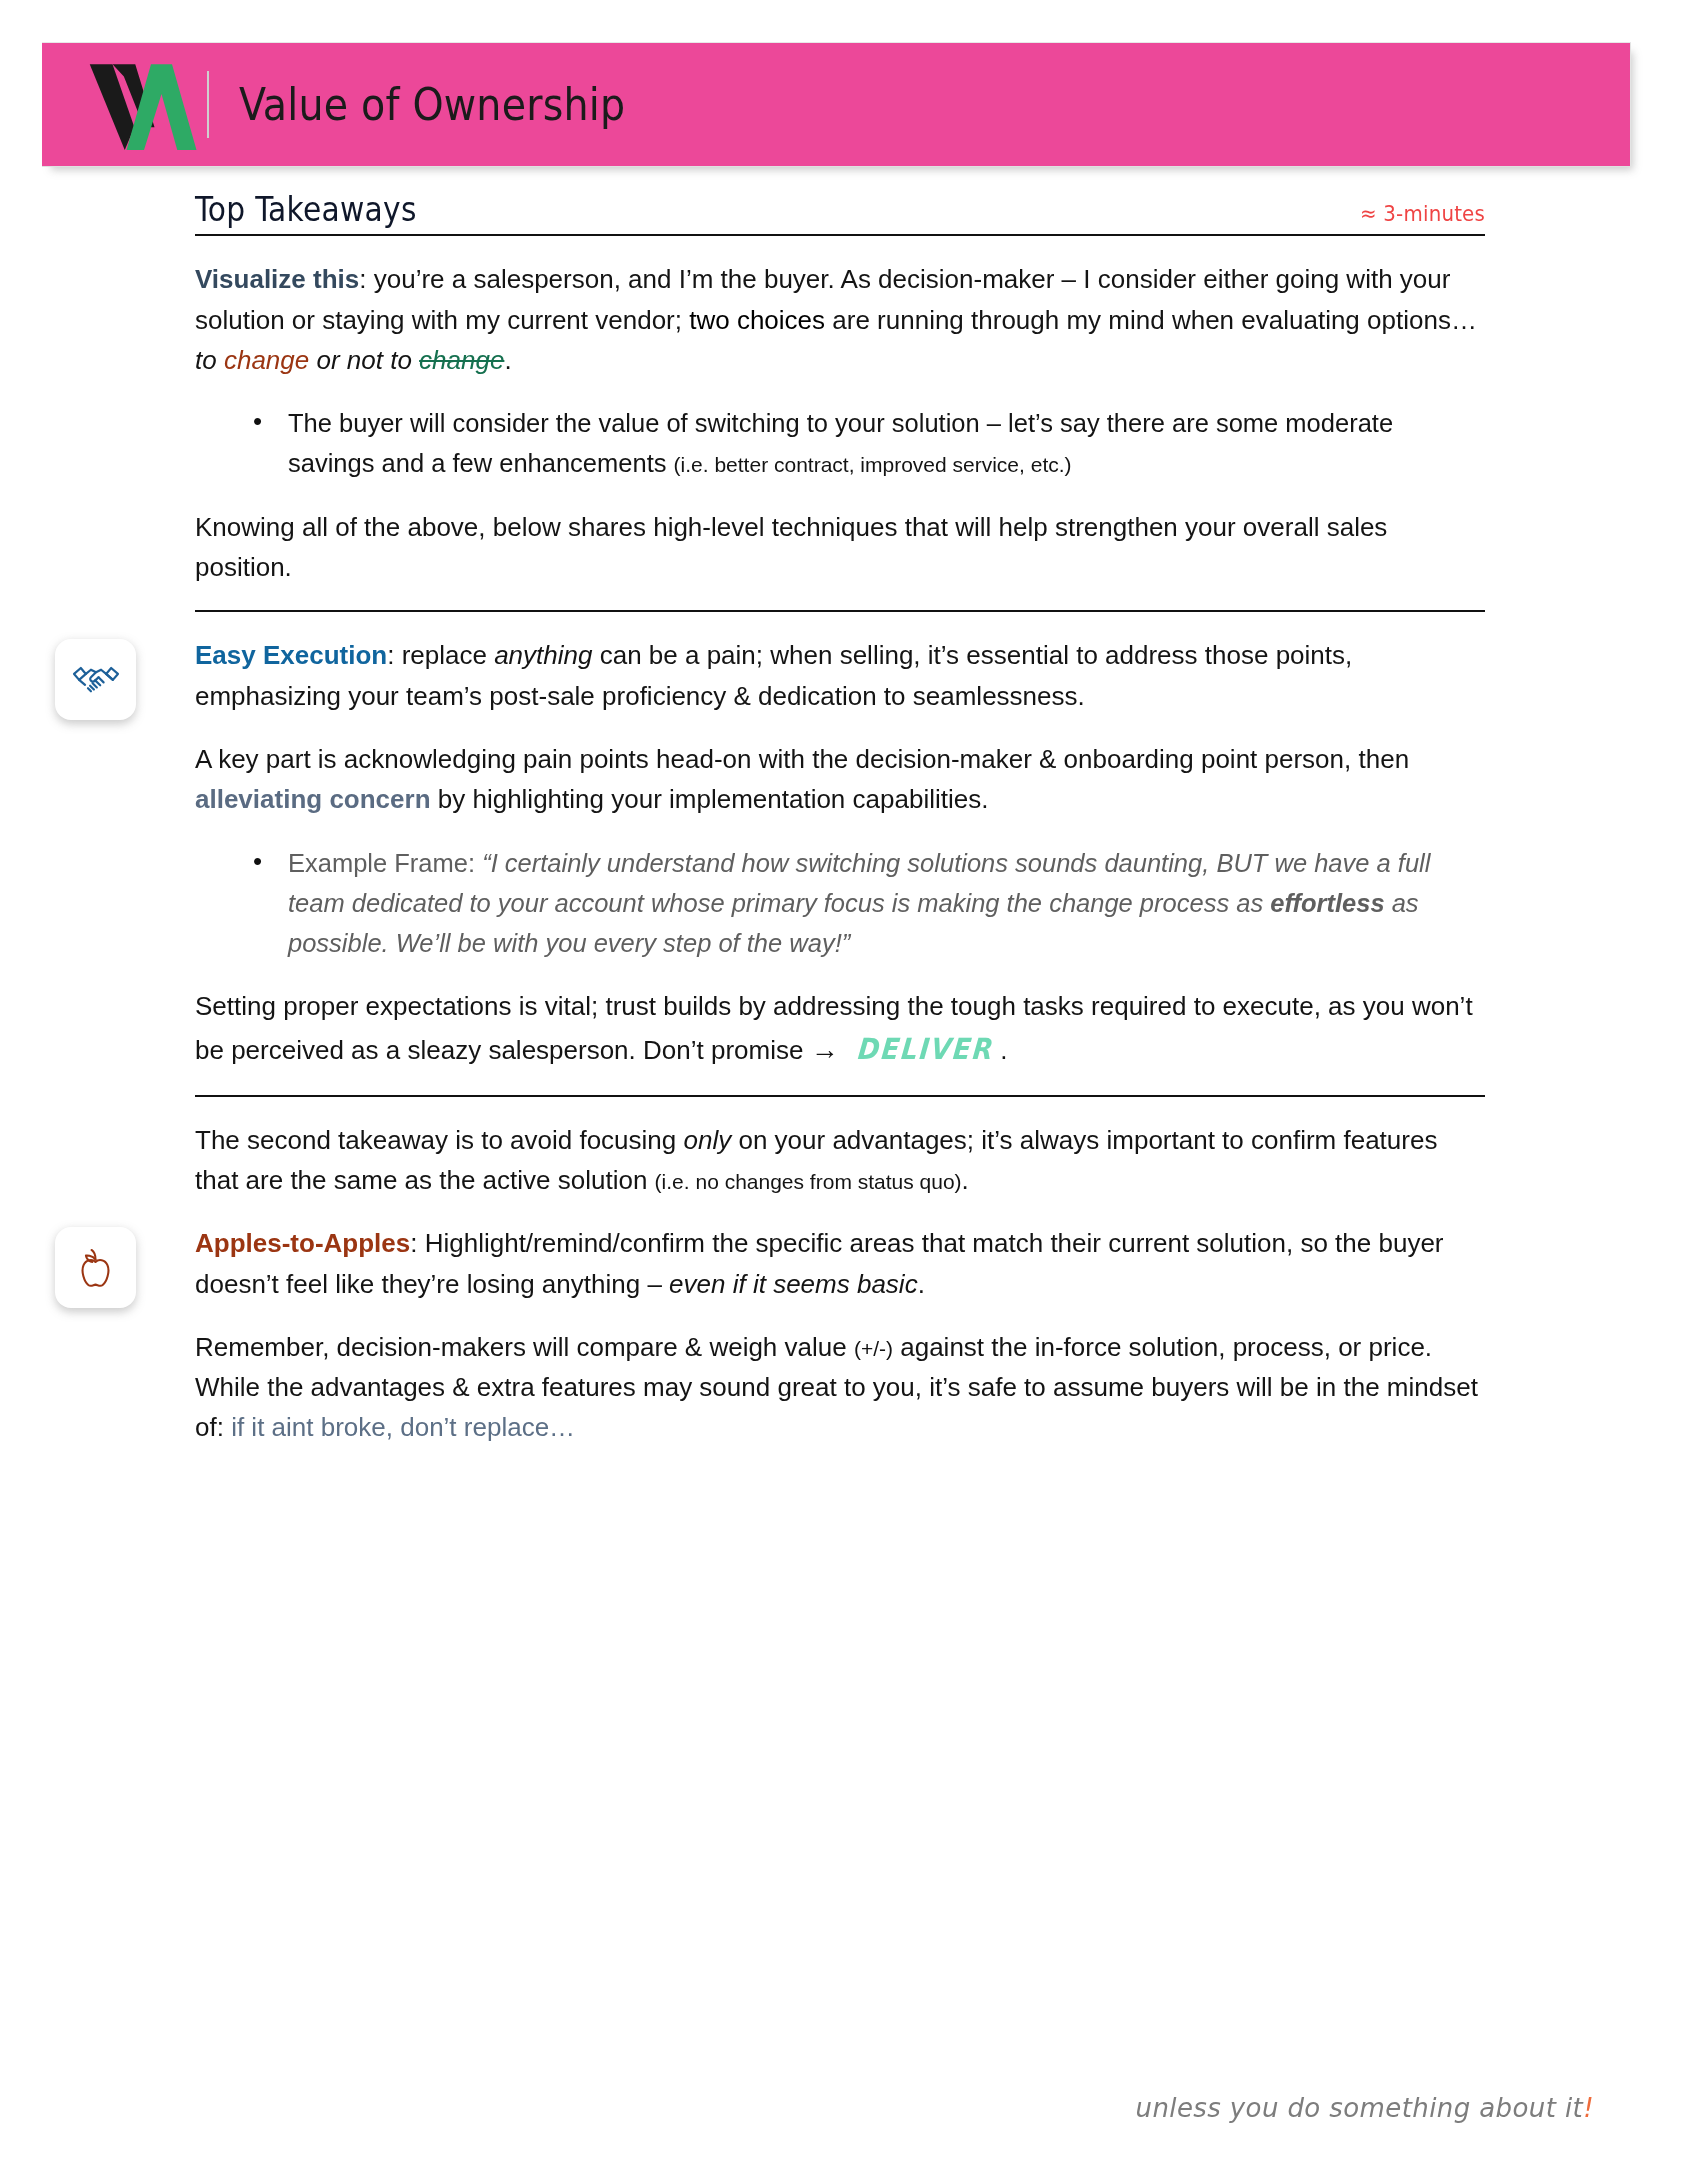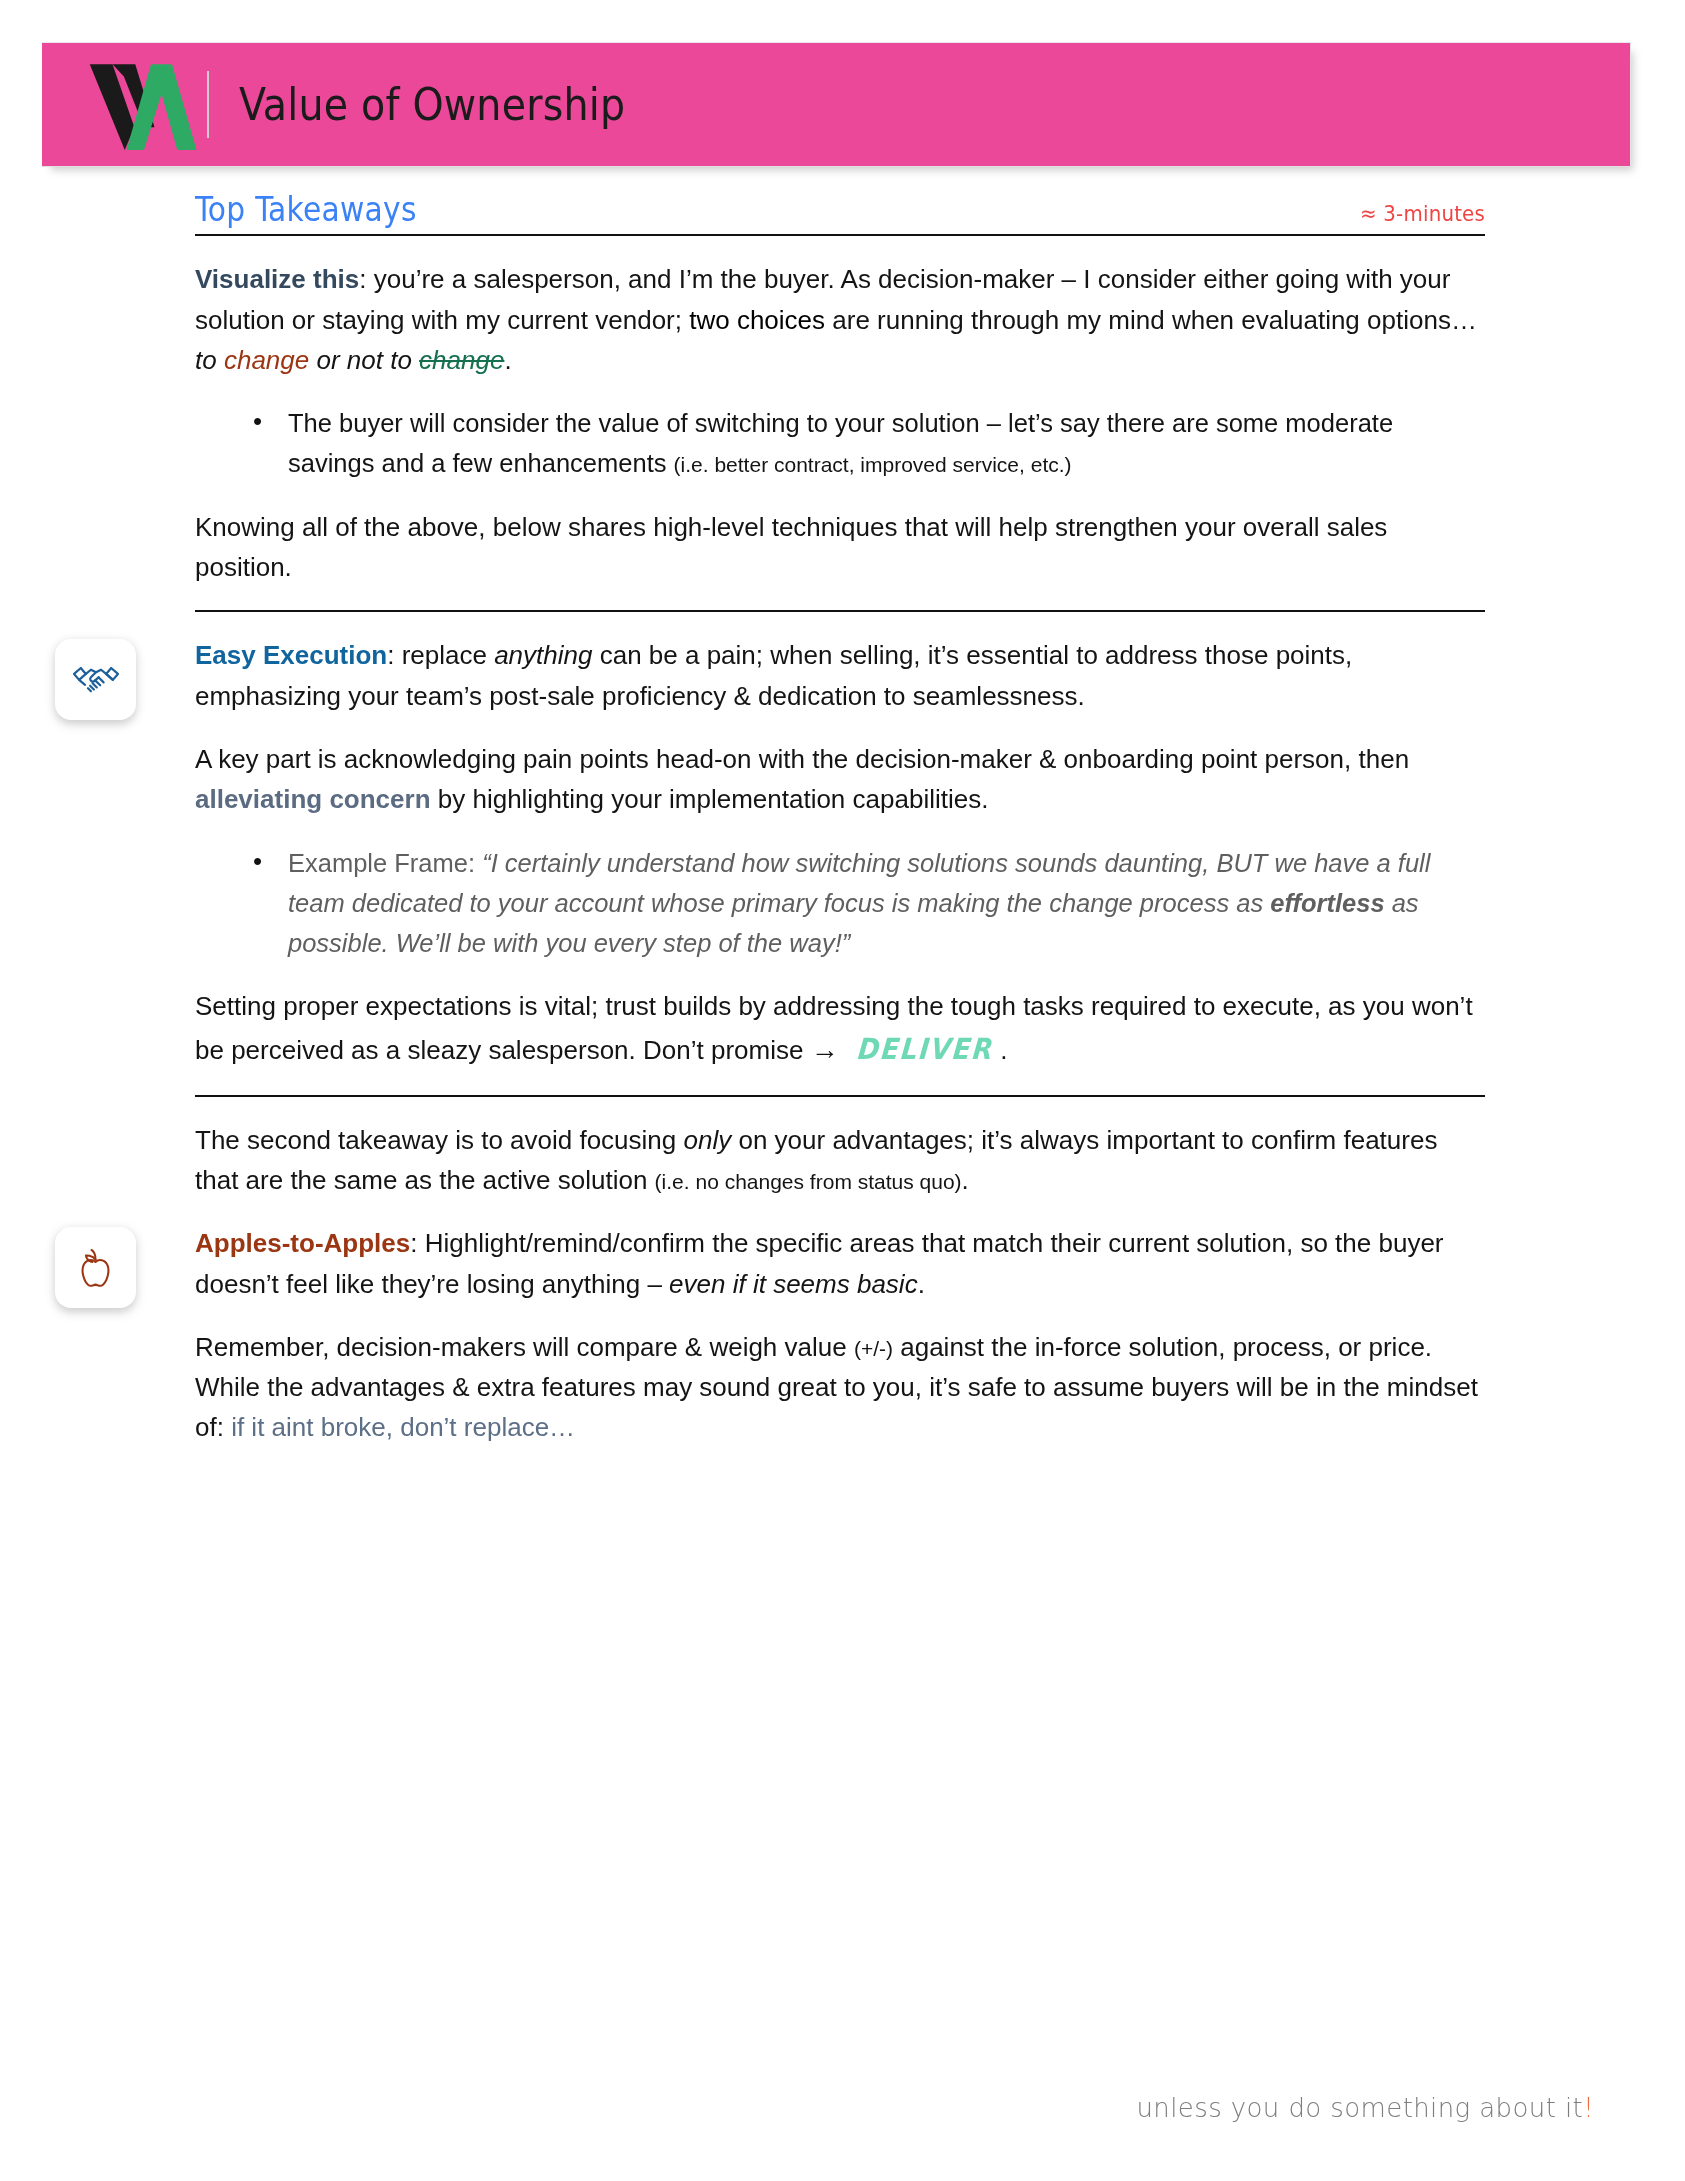--- a/index.html
+++ b/index.html
@@ -71,21 +71,21 @@
   }
 
   
   .section-head {
     display: flex;
     align-items: baseline;
     justify-content: space-between;
     padding-bottom: 5.3px;
   }
   .section-title {
-    color: #3b82f6;
+    color: #0f172a;
     font-size: 33px;
     font-weight: 400;
     font-family: "DejaVu Sans", sans-serif;
     font-stretch: condensed;
     letter-spacing: 0.3px;
   }
   .read-time {
     color: #ef4444;
     font-size: 22px;
     font-weight: 400;
@@ -189,20 +189,21 @@
   
   .footer {
     position: absolute;
     right: 91px;
     bottom: 58px;
     font-size: 26px;
     color: #7d7d7d;
     font-family: "DejaVu Sans", sans-serif;
     font-weight: 300;
     letter-spacing: 0.4px;
+    font-style: italic;
   }
   .footer .bang { color: #ef6c3b; }
 </style>
 </head>
 <body>
 
 <div class="header-wrap">
   <div class="header-bar">
     <div class="logo">
       <svg width="116" height="91" viewBox="0 0 132 104">

